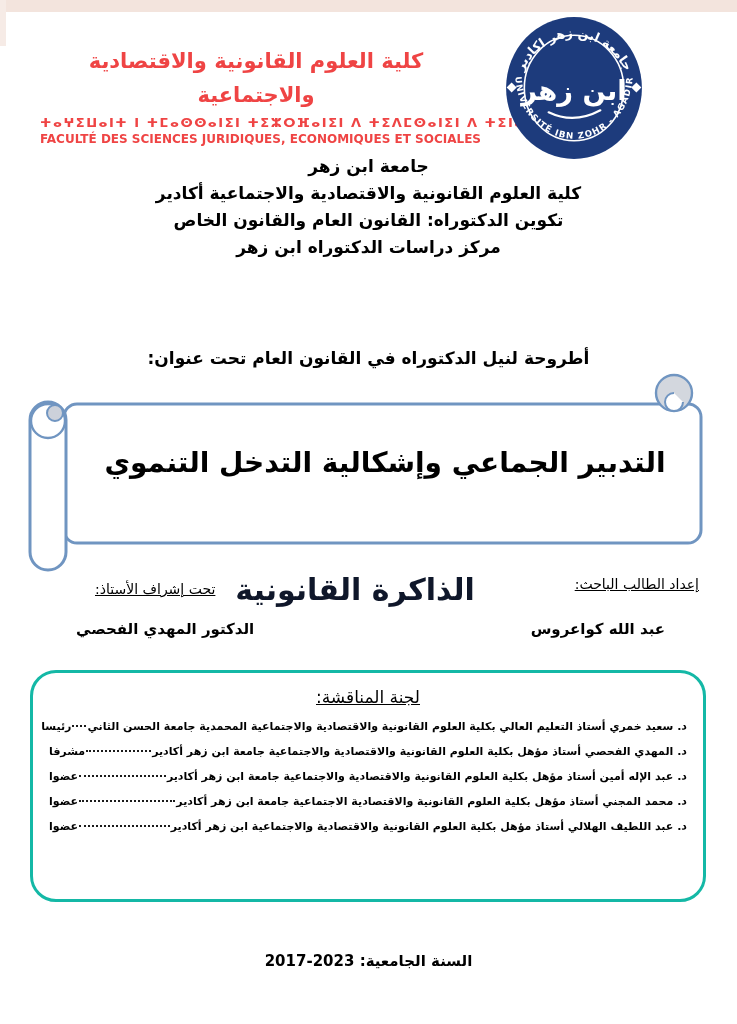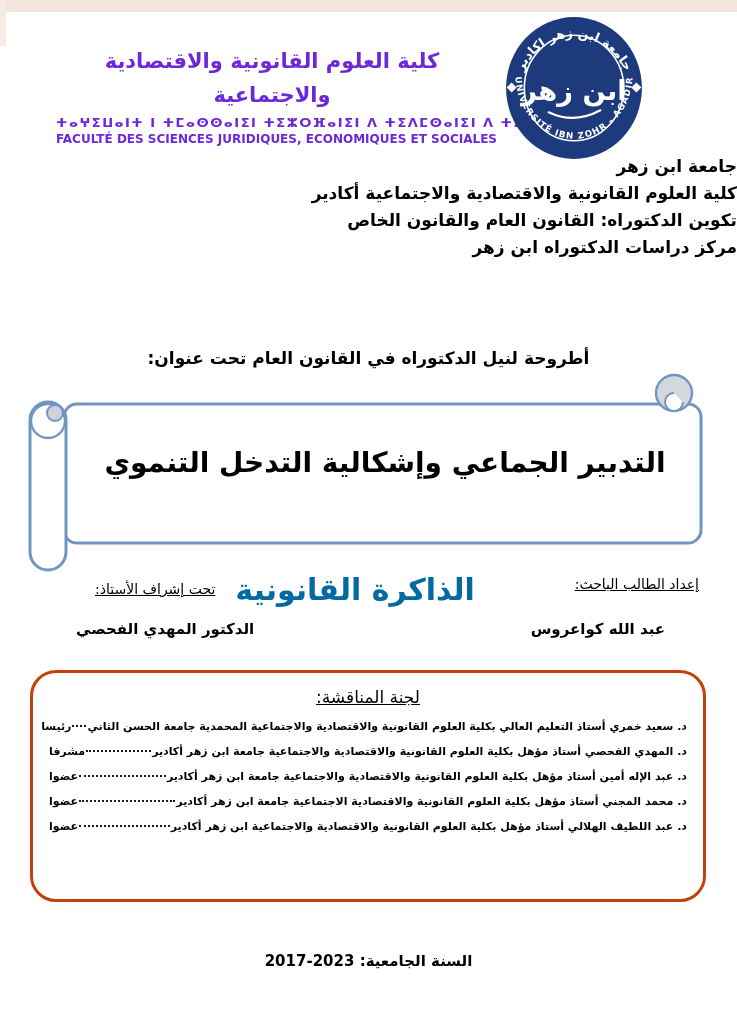--- a/index.html
+++ b/index.html
@@ -4,29 +4,29 @@
 <style>
   html,body{margin:0;padding:0;background:#fff;}
   .page{
     position:relative;width:737px;height:1024px;background:#ffffff;overflow:hidden;
     font-family:"DejaVu Sans",sans-serif;color:#000;
   }
   .scan-edge{position:absolute;top:0;left:0;width:737px;height:12px;background:#f3e4dd;}
   .scan-edge-left{position:absolute;top:0;left:0;width:6px;height:46px;background:#f6ebe6;}
 
   
-  .header-left{position:absolute;left:56px;top:44px;width:432px;text-align:center;color:#6d28d9;}
+  .header-left{position:absolute;left:40px;top:44px;width:432px;text-align:center;color:#ef4444;}
   .fac-ar{font-size:21px;font-weight:bold;direction:rtl;line-height:34px;}
   .fac-tif{font-size:13px;font-weight:bold;letter-spacing:1.5px;margin-top:3px;white-space:nowrap;}
   .fac-fr{font-size:12px;font-weight:bold;margin-top:2px;white-space:nowrap;}
   .logo-wrap{position:absolute;left:503px;top:15px;width:142px;height:146px;}
 
   
   .institution{position:absolute;left:0;top:153px;width:737px;text-align:center;direction:rtl;}
-  .institution div{font-size:17px;font-weight:bold;line-height:27px;text-align:right;}
+  .institution div{font-size:17px;font-weight:bold;line-height:27px;}
 
   
   .thesis-intro{position:absolute;left:0;top:348px;width:737px;text-align:center;direction:rtl;
     font-size:17px;font-weight:bold;}
 
   
   .scroll-wrap{position:absolute;left:24px;top:368px;width:690px;height:205px;}
   .thesis-title{
     position:absolute;left:102px;top:400px;width:566px;height:126px;
     display:flex;align-items:center;justify-content:center;direction:rtl;
@@ -41,21 +41,21 @@
   .supervisor-label{left:95px;top:581px;}
   .supervisor-name{left:76px;top:620px;}
   .watermark{
     position:absolute;left:205px;top:572px;width:300px;text-align:center;direction:rtl;
     font-size:30px;font-weight:bold;white-space:nowrap;
   }
 
   
   .committee-box{
     position:absolute;left:30px;top:670px;width:676px;height:232px;box-sizing:border-box;
-    border:3px solid #c2410c;border-radius:26px;background:#fff;padding:12px 16px 0 16px;
+    border:3px solid #14b8a6;border-radius:26px;background:#fff;padding:12px 16px 0 16px;
   }
   .committee-title{text-align:center;direction:rtl;font-size:17px;text-decoration:underline;margin-top:2px;}
   .committee-rows{margin-top:13px;direction:rtl;}
   .member-row{display:flex;align-items:baseline;font-size:11px;font-weight:bold;margin-bottom:12px;}
   .member-text{white-space:nowrap;}
   .member-dots{flex:1;min-width:14px;border-bottom:2px dotted #1a1a1a;transform:translateY(-3px);margin:0 1px;}
   .member-role{white-space:nowrap;}
 
   
   .footer-year{position:absolute;left:0;top:952px;width:737px;text-align:center;direction:rtl;
@@ -112,21 +112,21 @@
       <path d="M 650 25 a 9 9 0 1 0 9 9" fill="#ffffff" stroke="#7095c1" stroke-width="2"></path>
       <rect x="6" y="34" width="36" height="168" rx="18" fill="#ffffff" stroke="#7095c1" stroke-width="3"></rect>
       <circle cx="24" cy="53" r="17" fill="#ffffff" stroke="#7095c1" stroke-width="2.4"></circle>
       <circle cx="31" cy="45" r="8" fill="#ccd1da" stroke="#7095c1" stroke-width="2"></circle>
     </svg>
   </div>
   <div class="thesis-title">التدبير الجماعي وإشكالية التدخل التنموي</div>
 
   <div class="prep-label student-label">إعداد الطالب الباحث:</div>
   <div class="prep-name student-name">عبد الله كواعروس</div>
-  <div class="watermark" style="color: #0369a1;">الذاكرة القانونية</div>
+  <div class="watermark" style="color: #0f172a;">الذاكرة القانونية</div>
   <div class="prep-label supervisor-label">تحت إشراف الأستاذ:</div>
   <div class="prep-name supervisor-name">الدكتور المهدي الفحصي</div>
 
   <div class="committee-box">
     <div class="committee-title">لجنة المناقشة:</div>
     <div class="committee-rows">
     <div class="member-row">
       <span class="member-text">د. سعيد خمري أستاذ التعليم العالي بكلية العلوم القانونية والاقتصادية والاجتماعية المحمدية جامعة الحسن الثاني</span>
       <span class="member-dots"></span>
       <span class="member-role">رئيسا</span>

